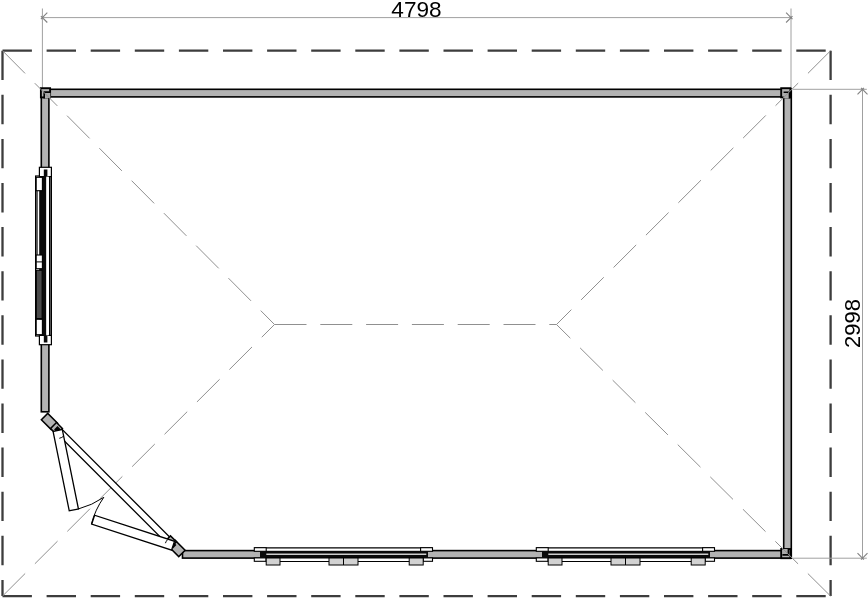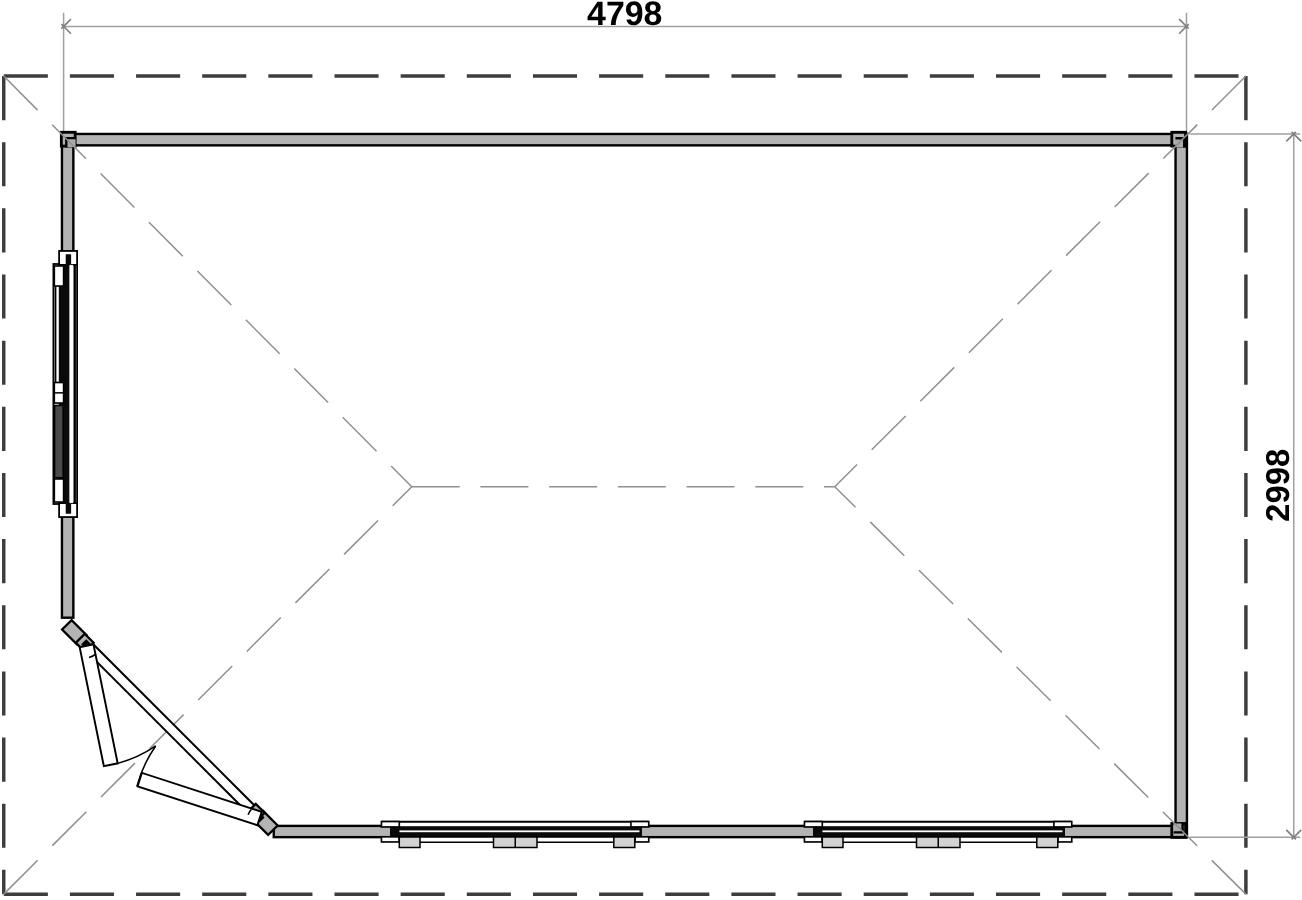--- a/index.html
+++ b/index.html
@@ -1,16 +1,16 @@
 <!DOCTYPE html>
 <html><head>
 <meta charset="utf-8">
 <style>
 html,body{margin:0;padding:0;background:#ffffff;}
-#plan{width:868px;height:600px;position:relative;font-weight:bold;}
+#plan{width:868px;height:600px;position:relative;}
 svg{display:block;}
 text{font-family:"Liberation Sans",sans-serif;}
 </style>
 </head>
 <body>
 
 <div id="plan">
 <svg width="868" height="600" viewBox="0 0 868 600">
 
 <g stroke="#3d3d3d" stroke-width="2.3" fill="none" stroke-dasharray="29.4 14.7">

